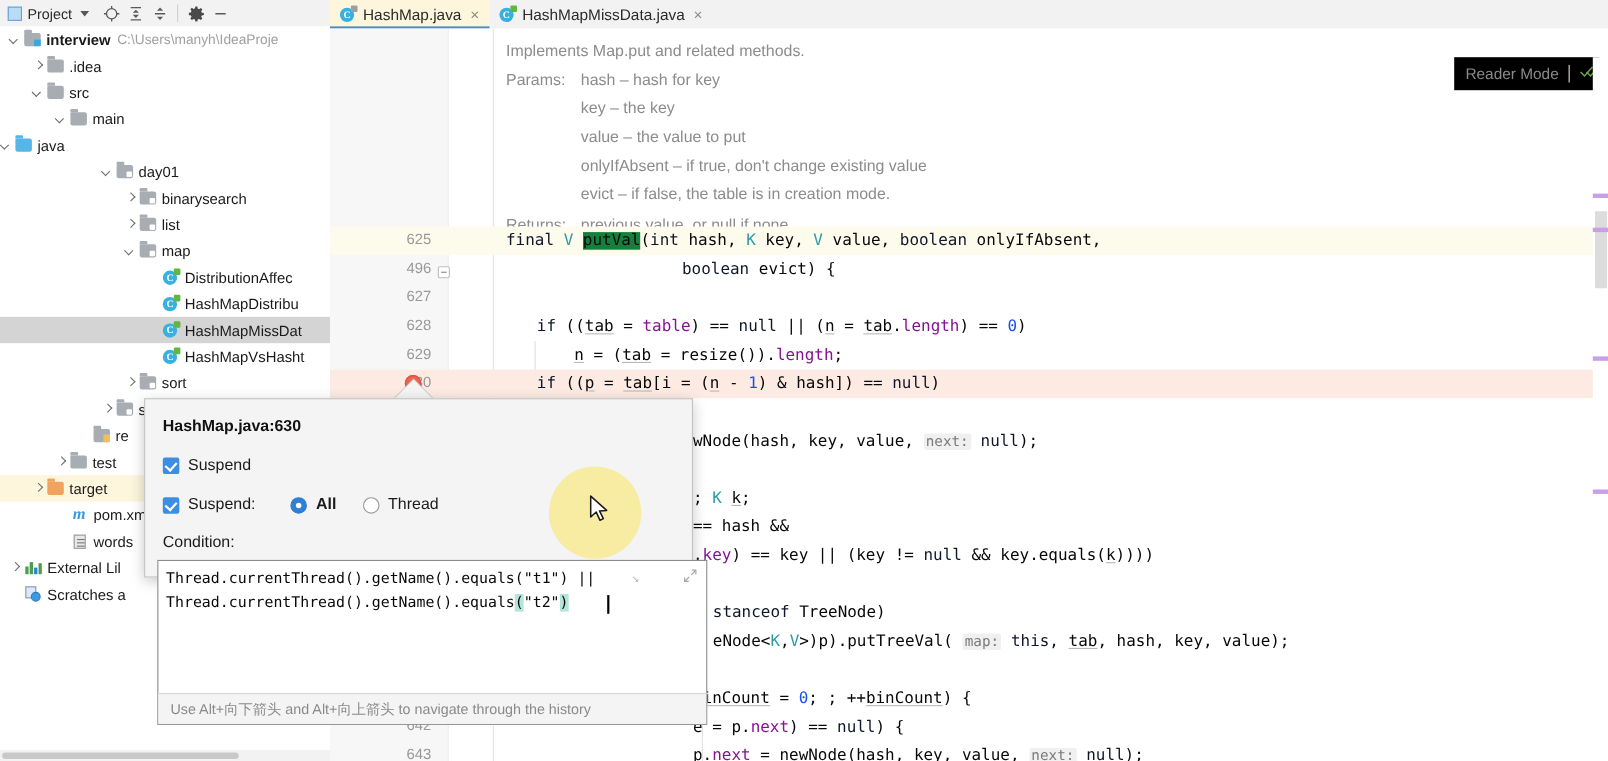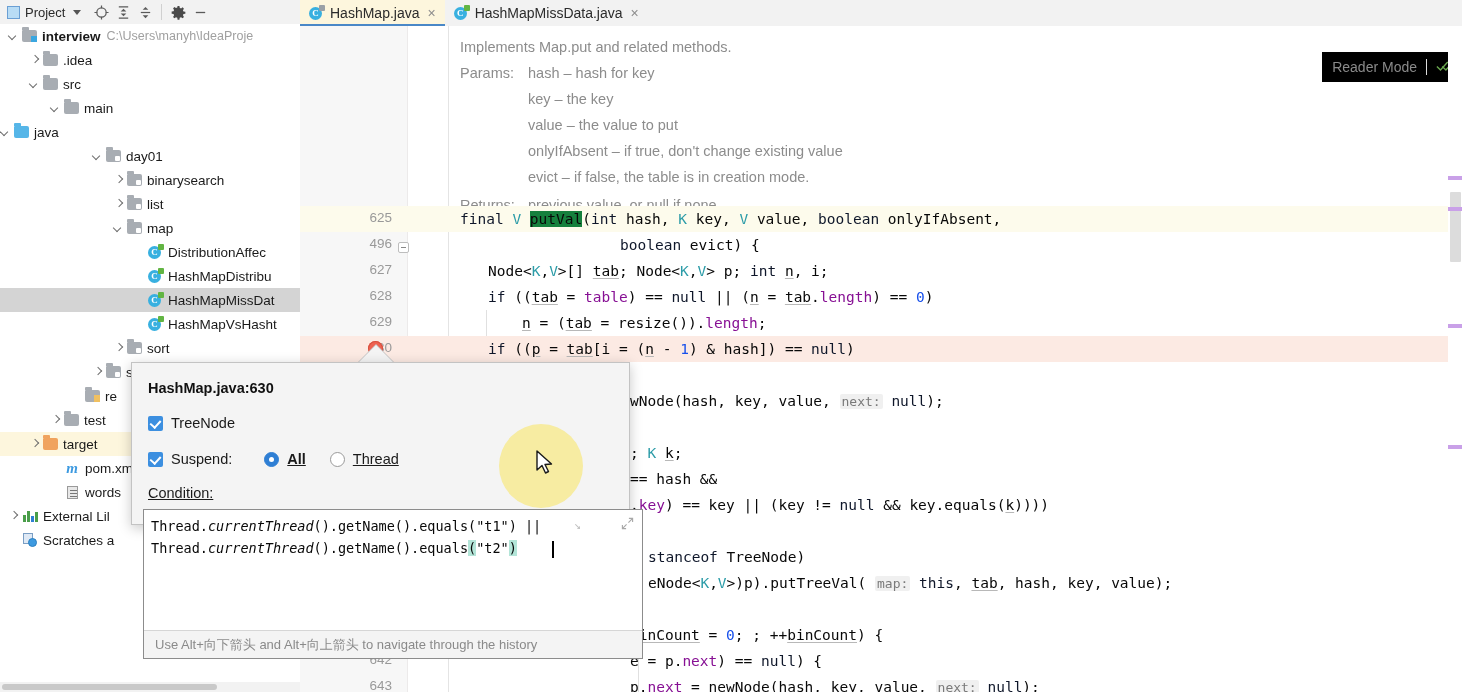--- a/index.html
+++ b/index.html
@@ -271,39 +271,39 @@
   .plab { font-size: 14.5px; color: #1a1a1a; }
   .rad {
     width: 15px; height: 15px; border-radius: 50%; flex: none;
     border: 1.5px solid #9a9a9a; background: #fff; position: relative; cursor: pointer;
   }
   .rad.on { border-color: #2f7fd4; background: #2f7fd4; }
   .rad.on::after {
     content: ""; position: absolute; left: 4px; top: 4px;
     width: 5px; height: 5px; border-radius: 50%; background: #fff;
   }
-  .mnem { text-decoration: underline; }
+  .mnem { }
   .bold { font-weight: bold; }
 
   .cursor-hl {
     position: absolute; left: 499px; top: 424px; width: 84px; height: 84px;
     border-radius: 50%; background: #f6ea9a; opacity: .92;
   }
   .mouse {
     position: absolute; left: 535px; top: 449px;
     width: 0; height: 0; z-index: 30;
   }
 
   .condbox {
     position: absolute; left: 143px; top: 509px; width: 500px; height: 150px;
     background: #fff; border: 1px solid #8c8c8c;
     font-family: "DejaVu Sans Mono", monospace; font-size: 13.5px;
   }
   .cond-line { position: absolute; left: 7px; white-space: pre; color: #080808; }
-  .ital { font-style: italic; }
+  .ital { }
   .sel-tq { background: #b3e5d8; }
   .caret {
     position: absolute; width: 1.5px; height: 17px; background: #000;
   }
   .cond-hint {
     position: absolute; left: 0; right: 0; bottom: 0; height: 28px;
     border-top: 1px solid #d6d6d6; background: #f4f4f4;
     display: flex; align-items: center; padding-left: 11px;
     font-family: "Liberation Sans", sans-serif; font-size: 13px; color: #8a8a8a;
   }
@@ -570,21 +570,20 @@
       <div class="ln" style="top:626px">642</div>
       <div class="ln" style="top:652px">643</div>
 
       <div class="bp-dot" style="left:68px; top:315px"></div>
       <div class="fold-minus" style="left:98px; top:216px"></div>
 
       <div class="ctext" style="top:180px"><span class="kw">final</span> <span class="gen">V</span> <span class="hlsel">putVal</span>(<span class="kw">int</span> hash, <span class="gen">K</span> key, <span class="gen">V</span> value, <span class="kw">boolean</span> onlyIfAbsent,</div>
 
       <div class="ctext" style="top:206px; left:320px"><span class="kw">boolean</span> evict) {</div>
 
-      <div class="ctext" style="top:232px; left:188px">Node&lt;<span class="gen">K</span>,<span class="gen">V</span>&gt;[] <span class="und">tab</span>; Node&lt;<span class="gen">K</span>,<span class="gen">V</span>&gt; p; <span class="kw">int</span> <span class="und">n</span>, i;</div>
 
       <div class="ctext" style="top:258px; left:188px"><span class="kw">if</span> ((<span class="und">tab</span> = <span class="fld">table</span>) == <span class="kw">null</span> || (<span class="und">n</span> = <span class="und">tab</span>.<span class="fld">length</span>) == <span class="num">0</span>)</div>
 
       <div class="ctext" style="top:284px; left:222px"><span class="und">n</span> = (<span class="und">tab</span> = resize()).<span class="fld">length</span>;</div>
 
       <div class="ctext" style="top:310px; left:188px"><span class="kw">if</span> ((<span class="und">p</span> = <span class="und">tab</span>[i = (<span class="und">n</span> - <span class="num">1</span>) &amp; hash]) == <span class="kw">null</span>)</div>
 
       <div class="ctext" style="top:362px; left:330px">wNode(hash, key, value, <span class="hint">next:</span> <span class="kw">null</span>);</div>
 
       <div class="ctext" style="top:414px; left:330px">; <span class="gen">K</span> <span class="und">k</span>;</div>
@@ -627,21 +626,21 @@
       <div class="mark" style="top:393px"></div>
     </div>
   </div>
 
   <div class="pointer"></div>
   <div class="popup">
     <div class="ptitle">HashMap.java:630</div>
 
     <div class="prow" style="left:16px; top:52px">
       <span class="cbx"></span>
-      <span class="plab"><span>TreeNode</span></span>
+      <span class="plab"><span>Suspend</span></span>
     </div>
 
     <div class="prow" style="left:16px; top:88px">
       <span class="cbx"></span>
       <span class="plab">Suspend:</span>
       <span class="rad on" style="margin-left:24px"></span>
       <span class="plab bold mnem">All</span>
       <span class="rad" style="margin-left:16px"></span>
       <span class="plab mnem">Thread</span>
     </div>

